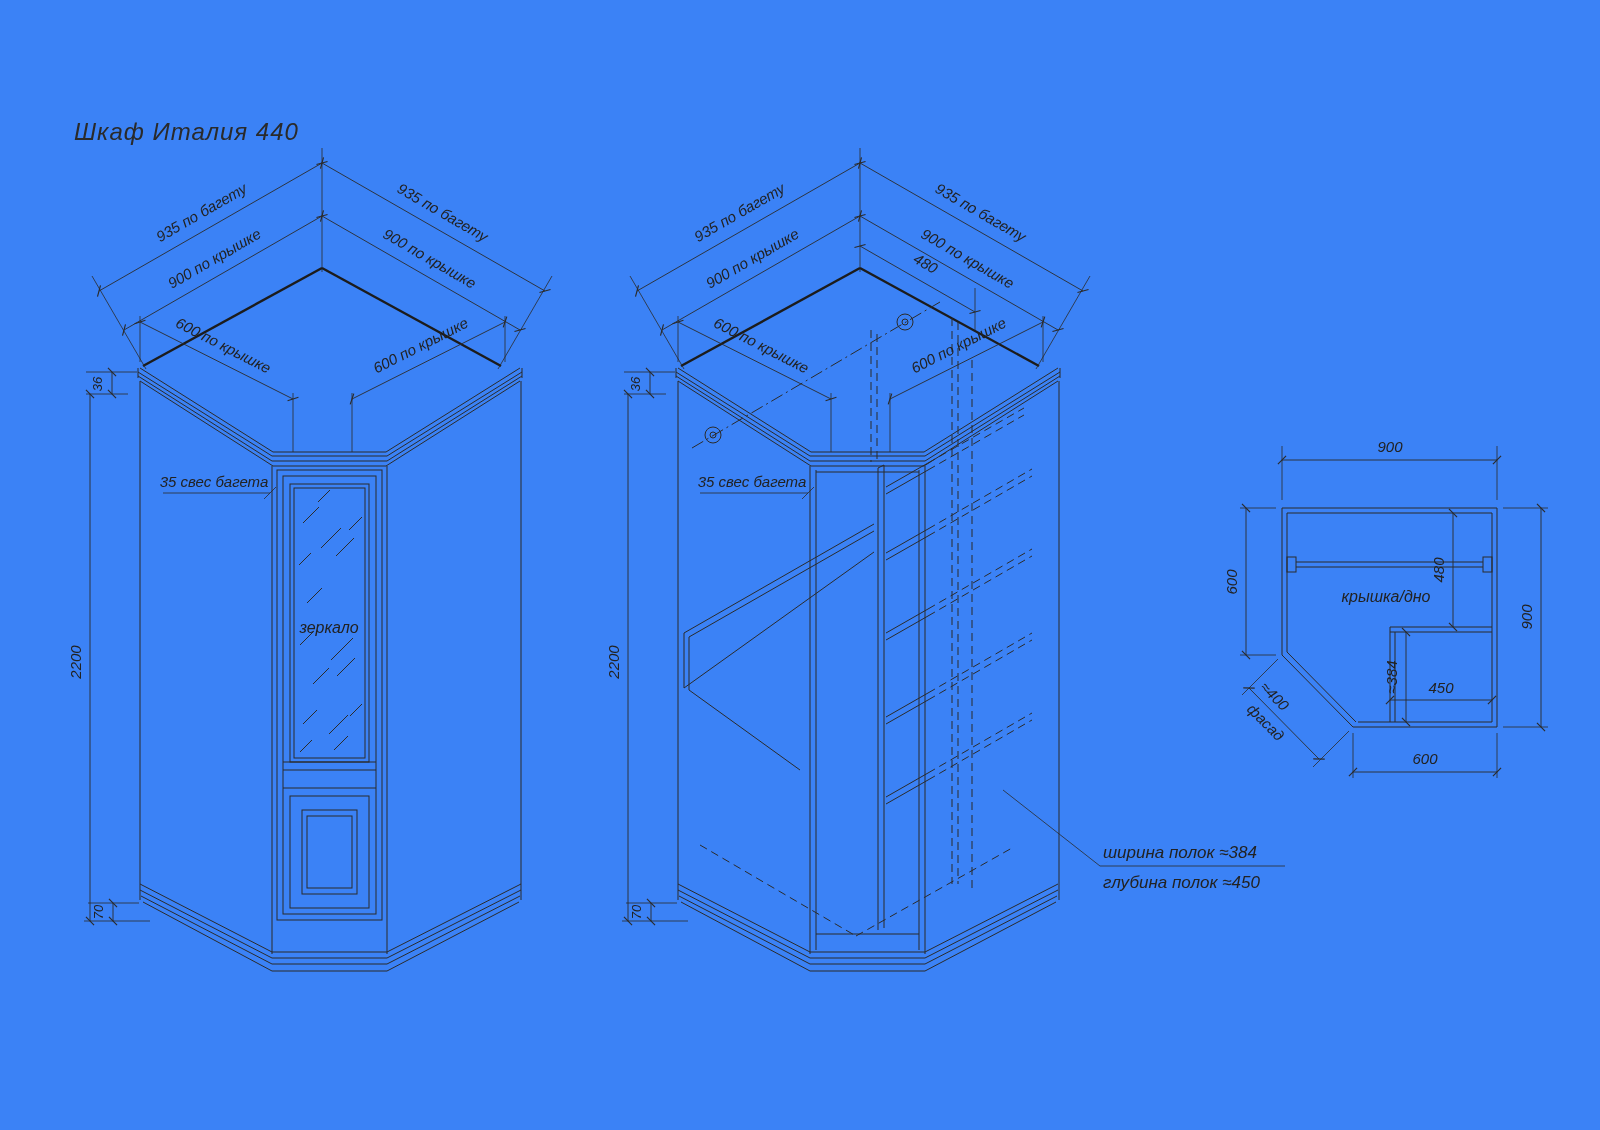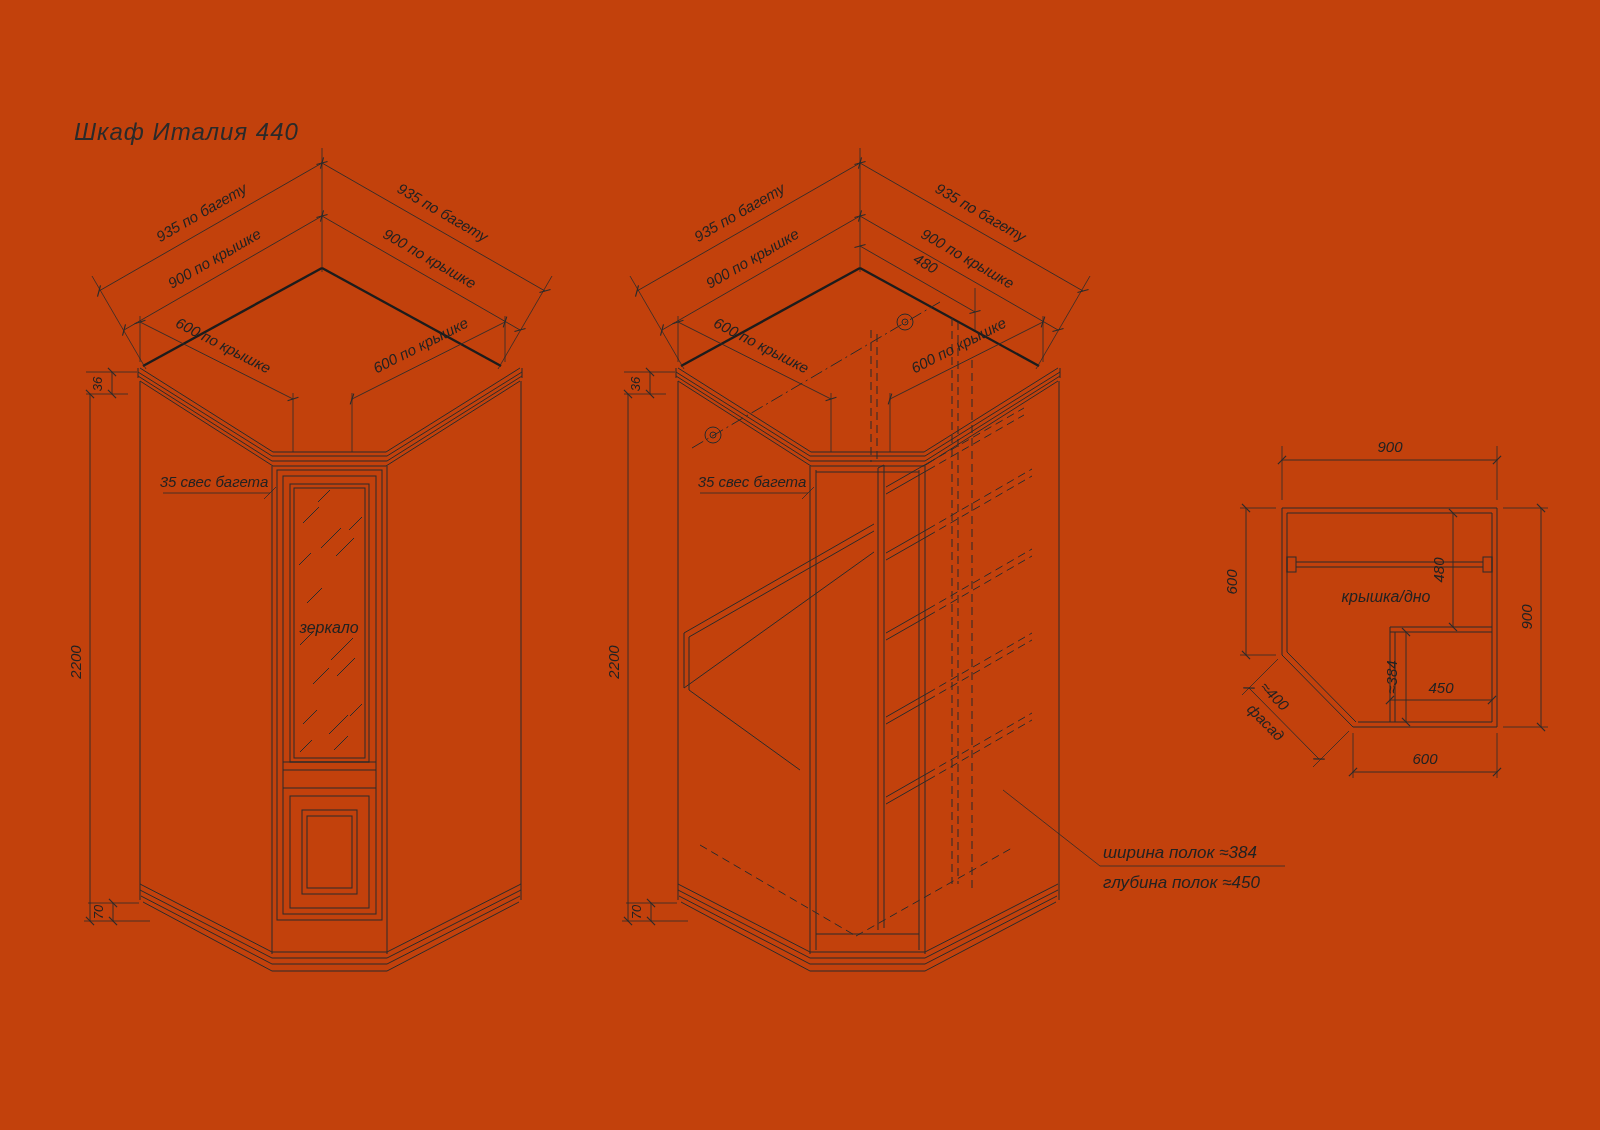--- a/index.html
+++ b/index.html
@@ -1,16 +1,16 @@
 <!DOCTYPE html>
 <html><head>
 <meta charset="utf-8">
 <style>
   html,body{margin:0;padding:0;background:#ffffff;}
-  .canvas{position:relative;width:1600px;height:1130px;background:#c2410c;overflow:hidden;
+  .canvas{position:relative;width:1600px;height:1130px;background:#3b82f6;overflow:hidden;
           font-family:"Liberation Sans",sans-serif;}
   svg{position:absolute;left:0;top:0;}
   .ln{stroke:#2b2b2b;stroke-width:1;fill:none;}
   .thk{stroke:#1c1c1c;stroke-width:2.4;fill:none;}
   .dsh{stroke:#2b2b2b;stroke-width:1;fill:none;stroke-dasharray:8 5;}
   .ddot{stroke:#2b2b2b;stroke-width:1;fill:none;stroke-dasharray:13 4 2 4;}
   .dim{stroke:#2b2b2b;stroke-width:0.9;fill:none;}
   .ext{stroke:#2b2b2b;stroke-width:0.8;fill:none;}
   .t{font:italic 15px "Liberation Sans",sans-serif;fill:#222;}
   .ts{font:italic 13px "Liberation Sans",sans-serif;fill:#222;}

